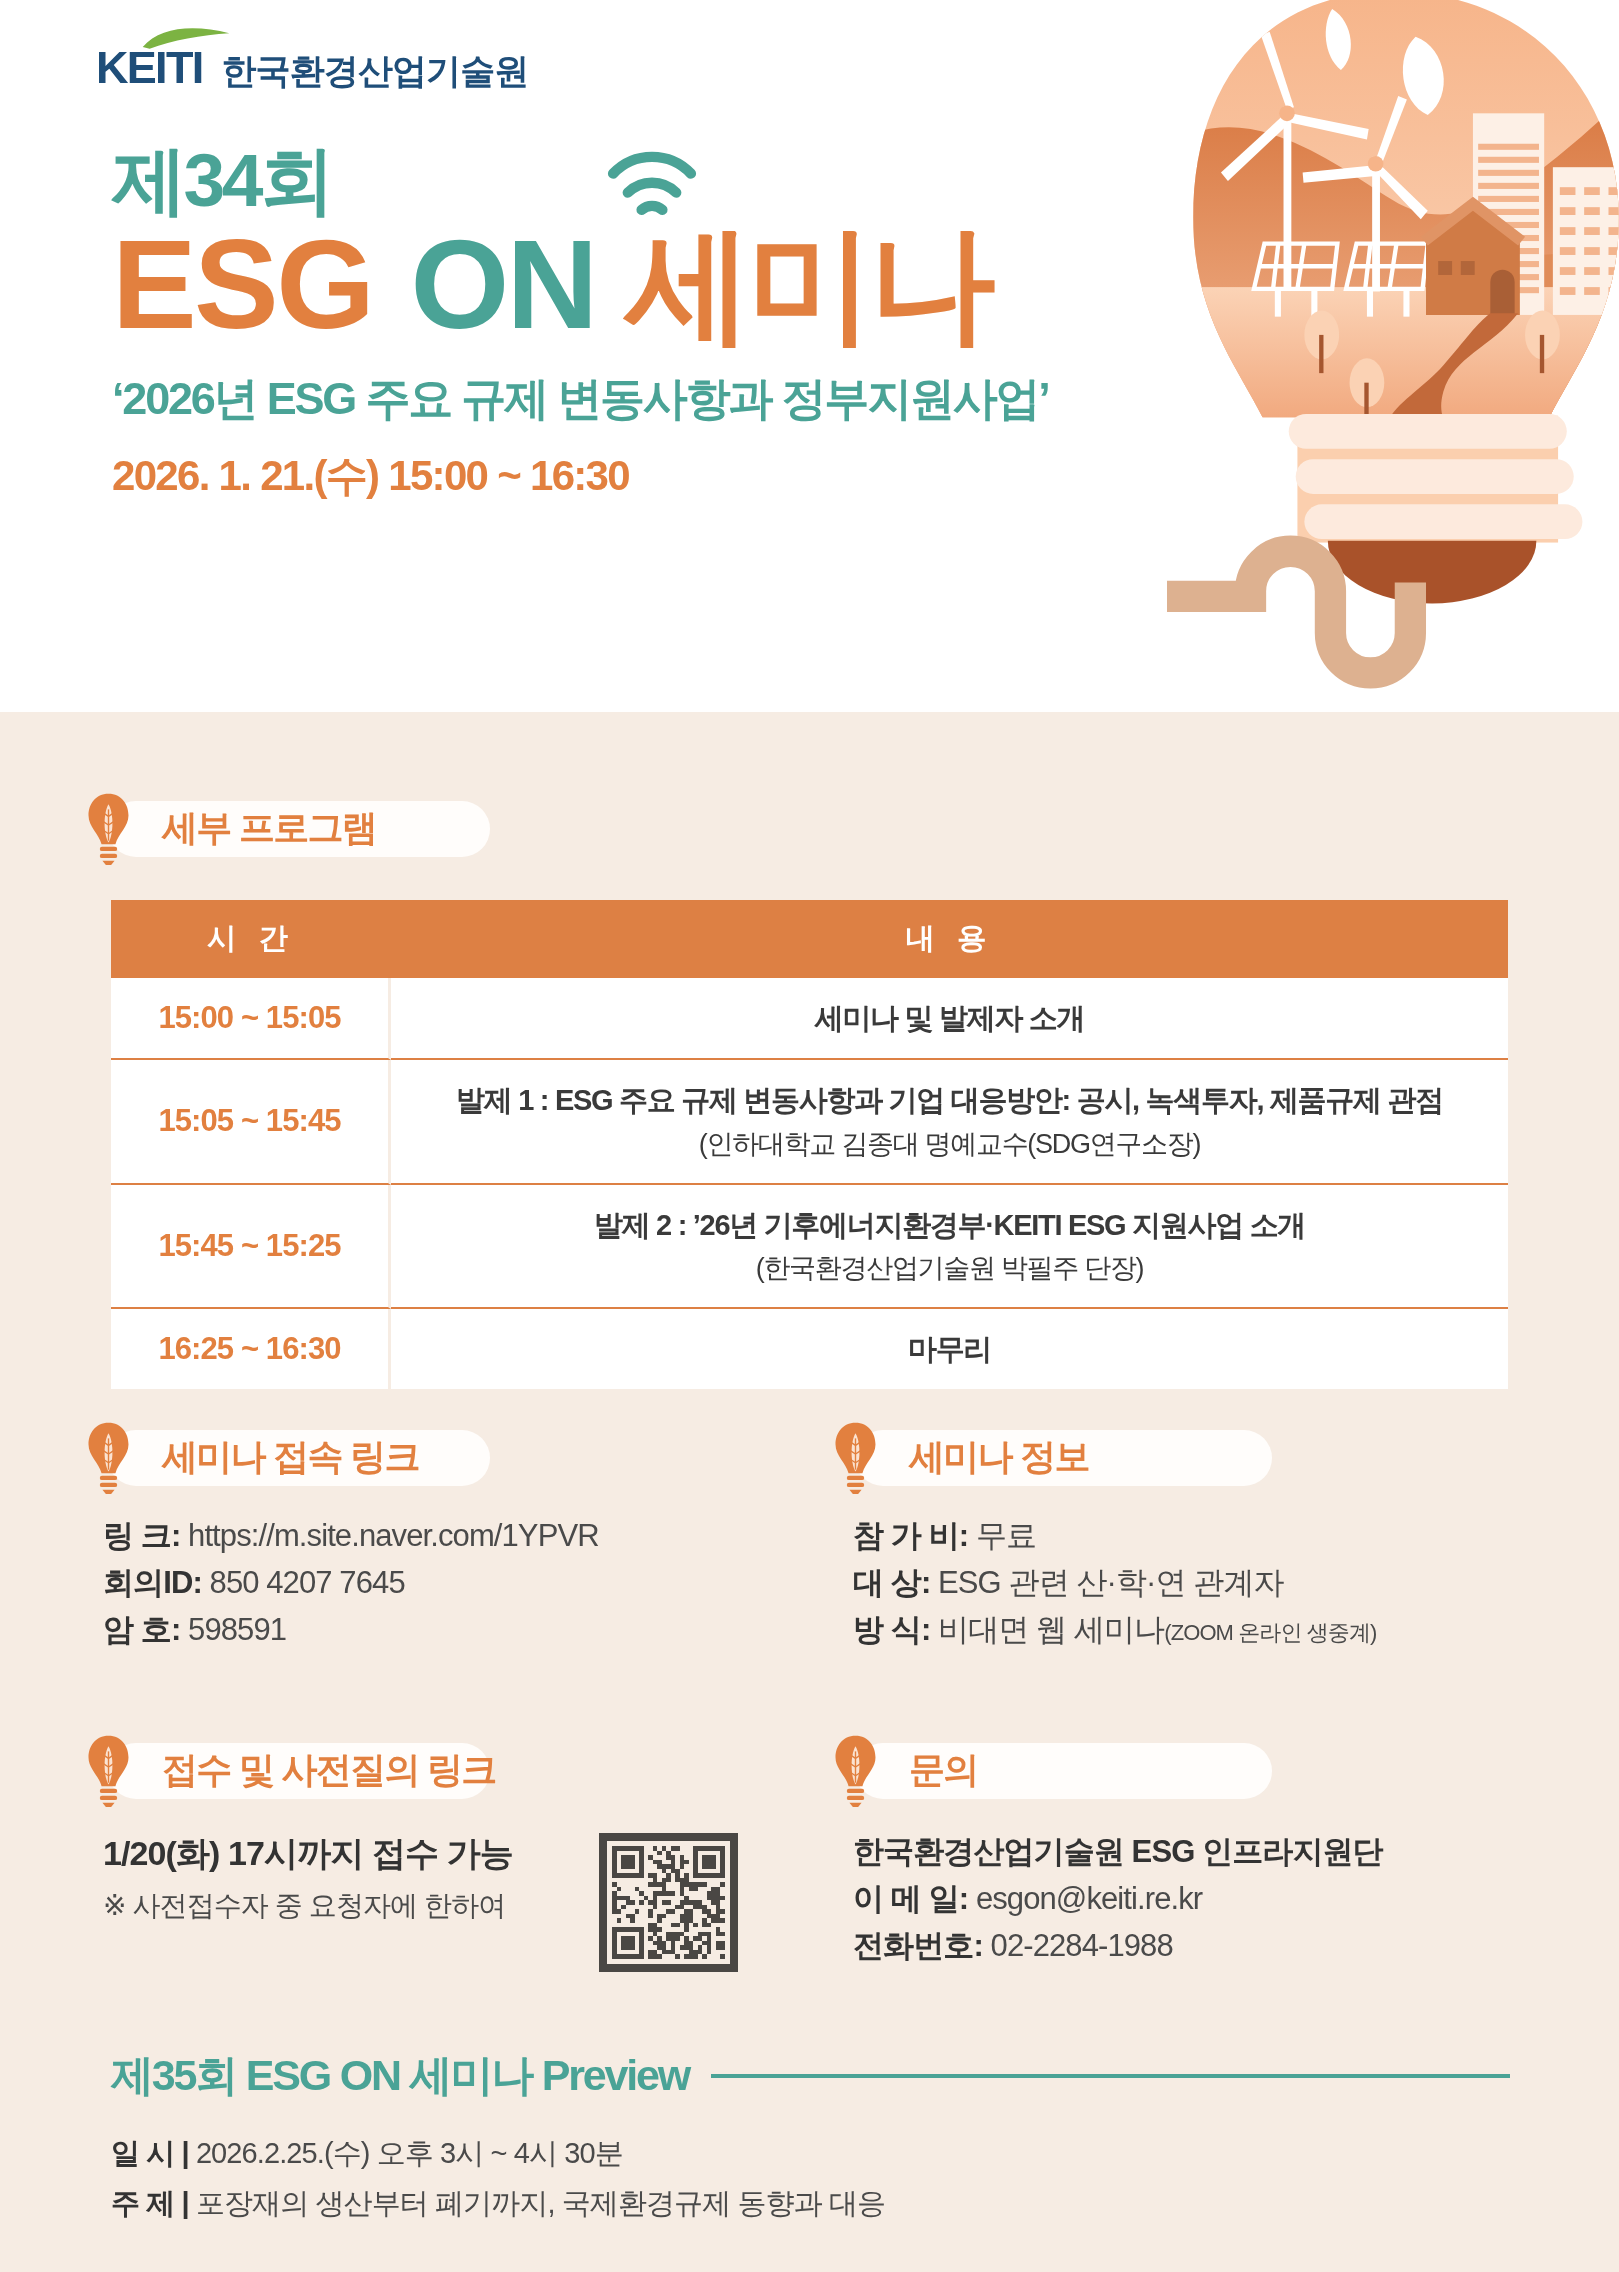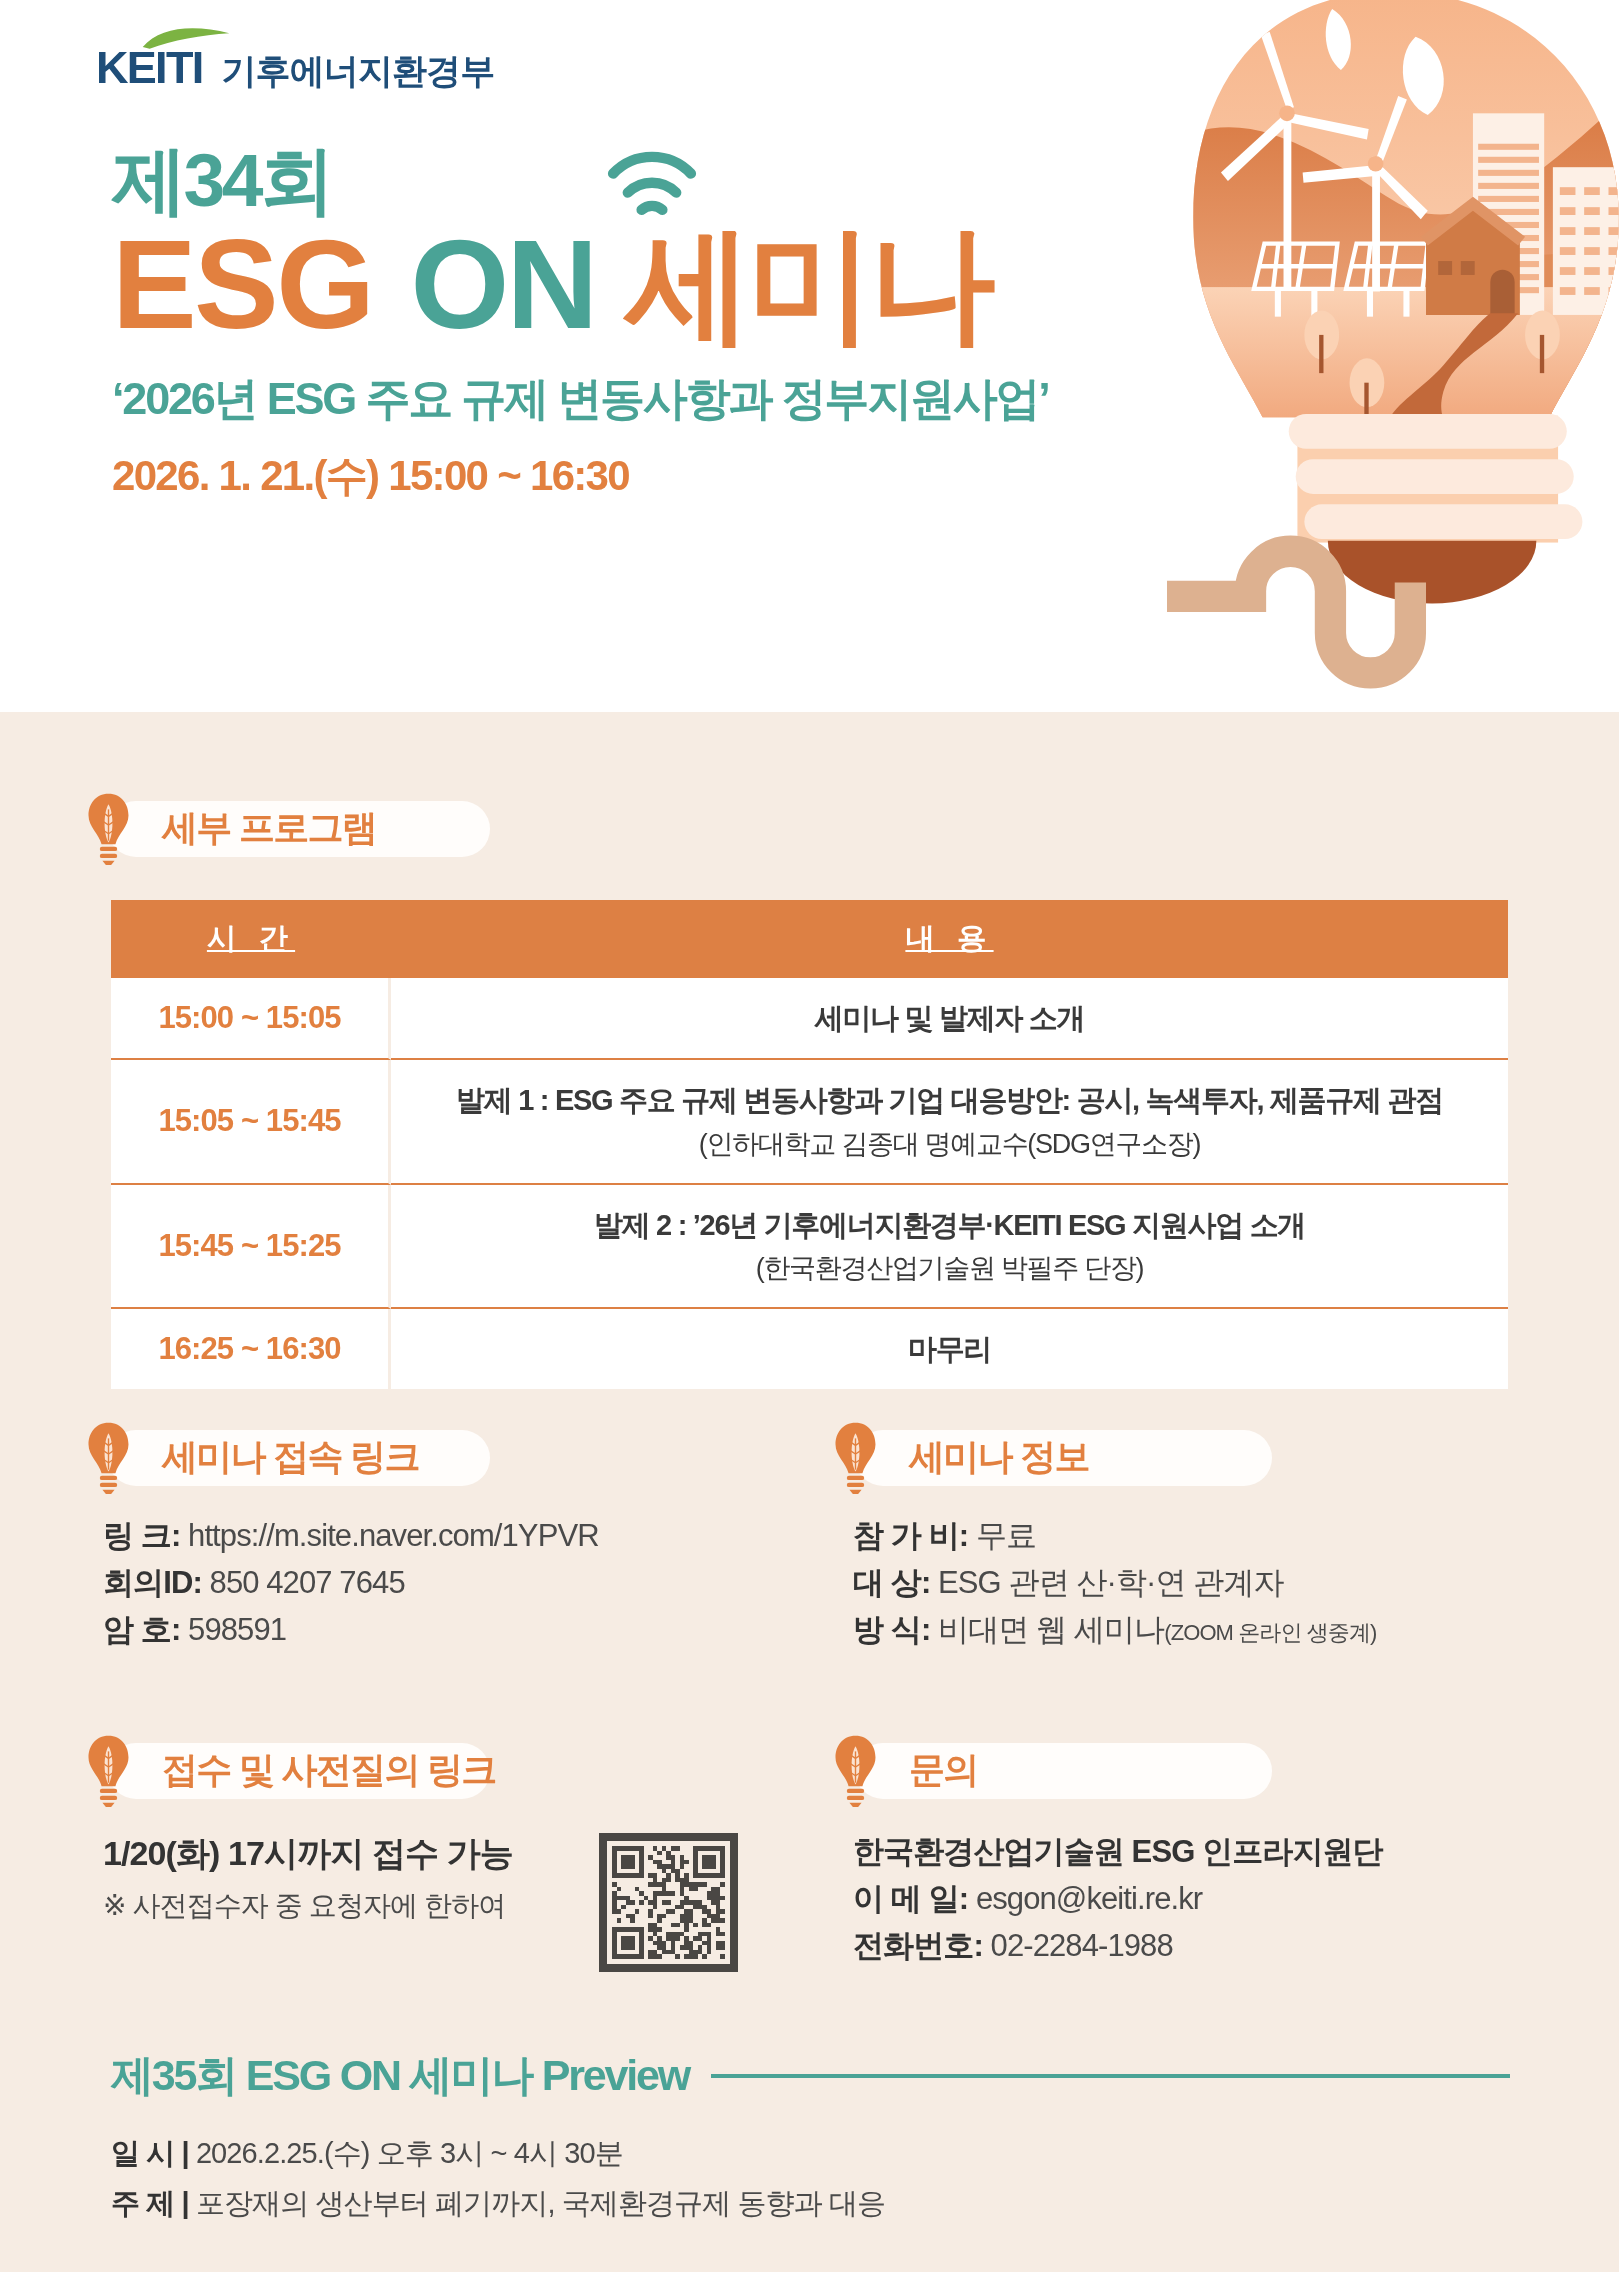--- a/index.html
+++ b/index.html
@@ -60,21 +60,21 @@
     background:#fffdfb; border-radius:40px; height:56px;
     display:flex; align-items:center; padding-left:54px;
   }
   .pill-text { font-size:36px; font-weight:800; color:#e2803f; letter-spacing:-1.7px; white-space:nowrap; }
 
   
   .ptable { position:absolute; left:111px; top:900px; width:1397px;
             border-collapse:separate; border-spacing:0; }
   .ptable th {
     background:#dd8044; color:#ffffff; font-size:29.5px; font-weight:700;
-    letter-spacing:7px; padding:19px 0; text-align:center;text-decoration:underline;
+    letter-spacing:7px; padding:19px 0; text-align:center;
   }
   .ptable th.col-time { width:280px; }
   .ptable td { background:#ffffff; vertical-align:middle; text-align:center; }
   .ptable td.cell-time {
     color:#e2803f; font-size:31px; font-weight:800; letter-spacing:-0.9px; width:280px;
     border-right:3.5px solid #f6ece3; border-bottom:2.6px solid #dd8044;
   }
   .ptable td.cell-desc {
     color:#3a3a3a; font-size:29px; font-weight:700; letter-spacing:-1.3px; line-height:1.45;
     padding:19px 24px; border-bottom:2.6px solid #dd8044;
@@ -228,21 +228,21 @@
     <path d="M280 690 L 280 748 A 46 46 0 0 1 188 748 L 188 700 A 46 46 0 0 0 96 700 L 96 706 L -250 706" fill="none" stroke="#ddb190" stroke-width="36" stroke-linecap="butt"></path>
   </svg>
 
   <div class="logo">
     <div class="logo-mark">
       <svg class="logo-swoosh" viewBox="0 0 104 26">
         <path d="M2 22 C 22 -2 62 -4 102 6 C 70 8 36 14 10 24 Z" fill="#7cb342"></path>
       </svg>
       <div class="logo-keiti">KEITI</div>
     </div>
-    <div class="logo-kr">기후에너지환경부</div>
+    <div class="logo-kr">한국환경산업기술원</div>
   </div>
 
   <div class="title-wrap">
     <div class="t-34">제34회</div>
     <div class="t-main">
       <span class="t-esg">ESG</span>
       <span class="t-on">ON</span>
       <span class="t-sem">세미나</span>
       <svg class="wifi" viewBox="0 0 110 96">
         <g fill="none" stroke="#4aa396" stroke-width="12" stroke-linecap="round">

